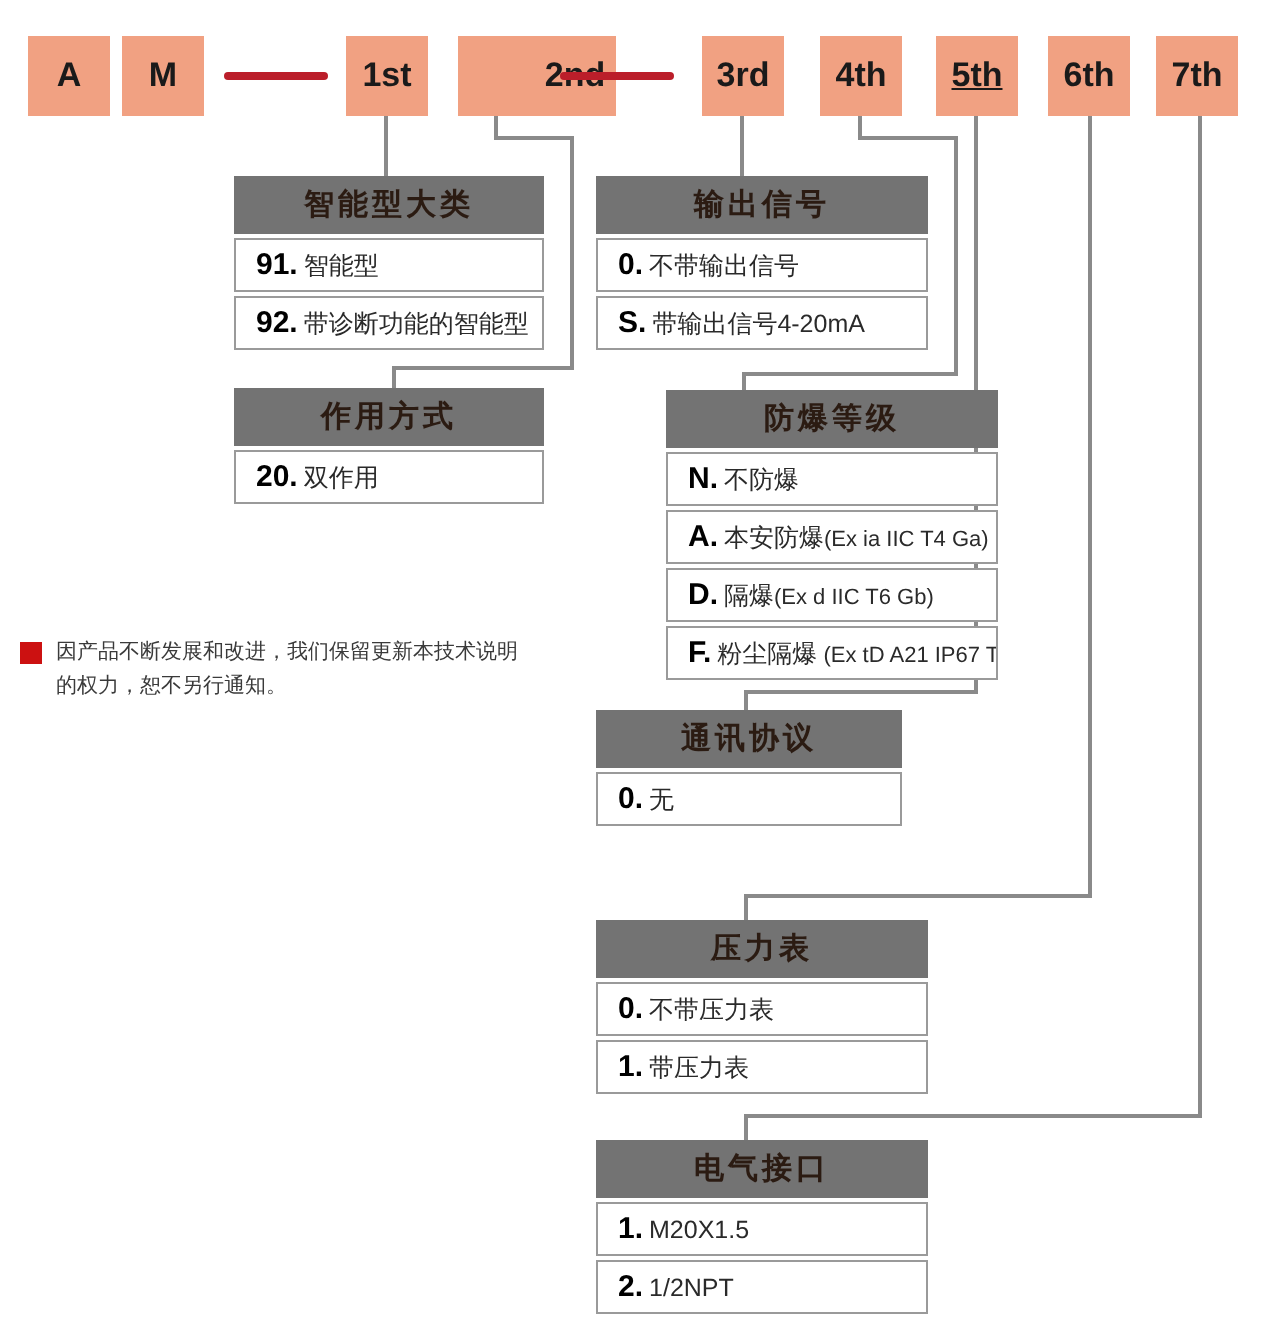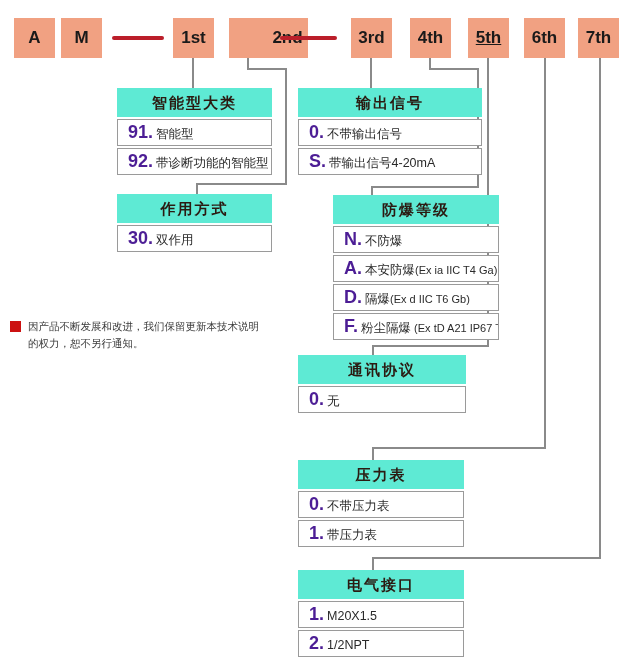--- a/index.html
+++ b/index.html
@@ -39,35 +39,35 @@
   .s6a{left:544px;top:58px;width:2px;height:391px;}
   .s6b{left:372px;top:447px;width:174px;height:2px;}
   .s6c{left:372px;top:447px;width:2px;height:13px;}
   .s7a{left:599px;top:58px;width:2px;height:501px;}
   .s7b{left:372px;top:557px;width:229px;height:2px;}
   .s7c{left:372px;top:557px;width:2px;height:13px;}
   
   .opt-table{position:absolute;}
   #t1{left:117px;top:88px;width:155px;}
   #t2{left:117px;top:194px;width:155px;}
-  #t3{left:298px;top:88px;width:184px;}
+  #t3{left:298px;top:88px;width:166px;}
   #t4{left:298px;top:195px;width:166px;padding-left:35px;}
-  #t5{left:298px;top:355px;width:168px;}
+  #t5{left:298px;top:355px;width:153px;}
   #t6{left:298px;top:460px;width:166px;}
   #t7{left:298px;top:570px;width:166px;}
   .thead{
-    height:29px;line-height:29px;background:#5eead4;text-align:center;
+    height:29px;line-height:29px;background:#737373;text-align:center;
     font-size:15px;font-weight:bold;color:#2b1b12;letter-spacing:2px;
   }
   .trow{
     height:25px;line-height:25px;border:1px solid #9a9a9a;background:#ffffff;
     margin-top:2px;padding-left:10px;font-size:12.5px;color:#2a2a2a;
     white-space:nowrap;overflow:hidden;
   }
-  .trow b{font-size:18px;color:#4c1d95;}
+  .trow b{font-size:15px;color:#000000;}
   .trow .lbl{margin-left:3px;margin-top:40px;}
   .trow .detail{font-size:11px;color:#2a2a2a;}
   
   #note{position:absolute;left:10px;top:318px;width:250px;}
   #note-square{
     position:absolute;left:0;top:3px;width:11px;height:11px;background:#cc1111;
   }
   .note-line{
     margin-left:18px;font-size:10.5px;line-height:17px;color:#3a3a3a;
     white-space:nowrap;
@@ -112,21 +112,21 @@
   <div class="seg s7b"></div>
   <div class="seg s7c"></div>
 
   <div class="opt-table" id="t1">
       <div class="thead">智能型大类</div>
       <div class="trow"><b>91.</b><span class="lbl">智能型</span></div>
       <div class="trow"><b>92.</b><span class="lbl">带诊断功能的智能型</span></div>
     </div>
   <div class="opt-table" id="t2">
       <div class="thead">作用方式</div>
-      <div class="trow"><b>30.</b><span class="lbl">双作用</span></div>
+      <div class="trow"><b>20.</b><span class="lbl">双作用</span></div>
     </div>
   <div class="opt-table" id="t3">
       <div class="thead">输出信号</div>
       <div class="trow"><b>0.</b><span class="lbl">不带输出信号</span></div>
       <div class="trow"><b>S.</b><span class="lbl">带输出信号4-20mA</span></div>
     </div>
   <div class="opt-table" id="t4">
       <div class="thead">防爆等级</div>
       <div class="trow"><b>N.</b><span class="lbl">不防爆</span></div>
       <div class="trow"><b>A.</b><span class="lbl">本安防爆</span><span class="detail">(Ex ia IIC T4 Ga)</span></div>

